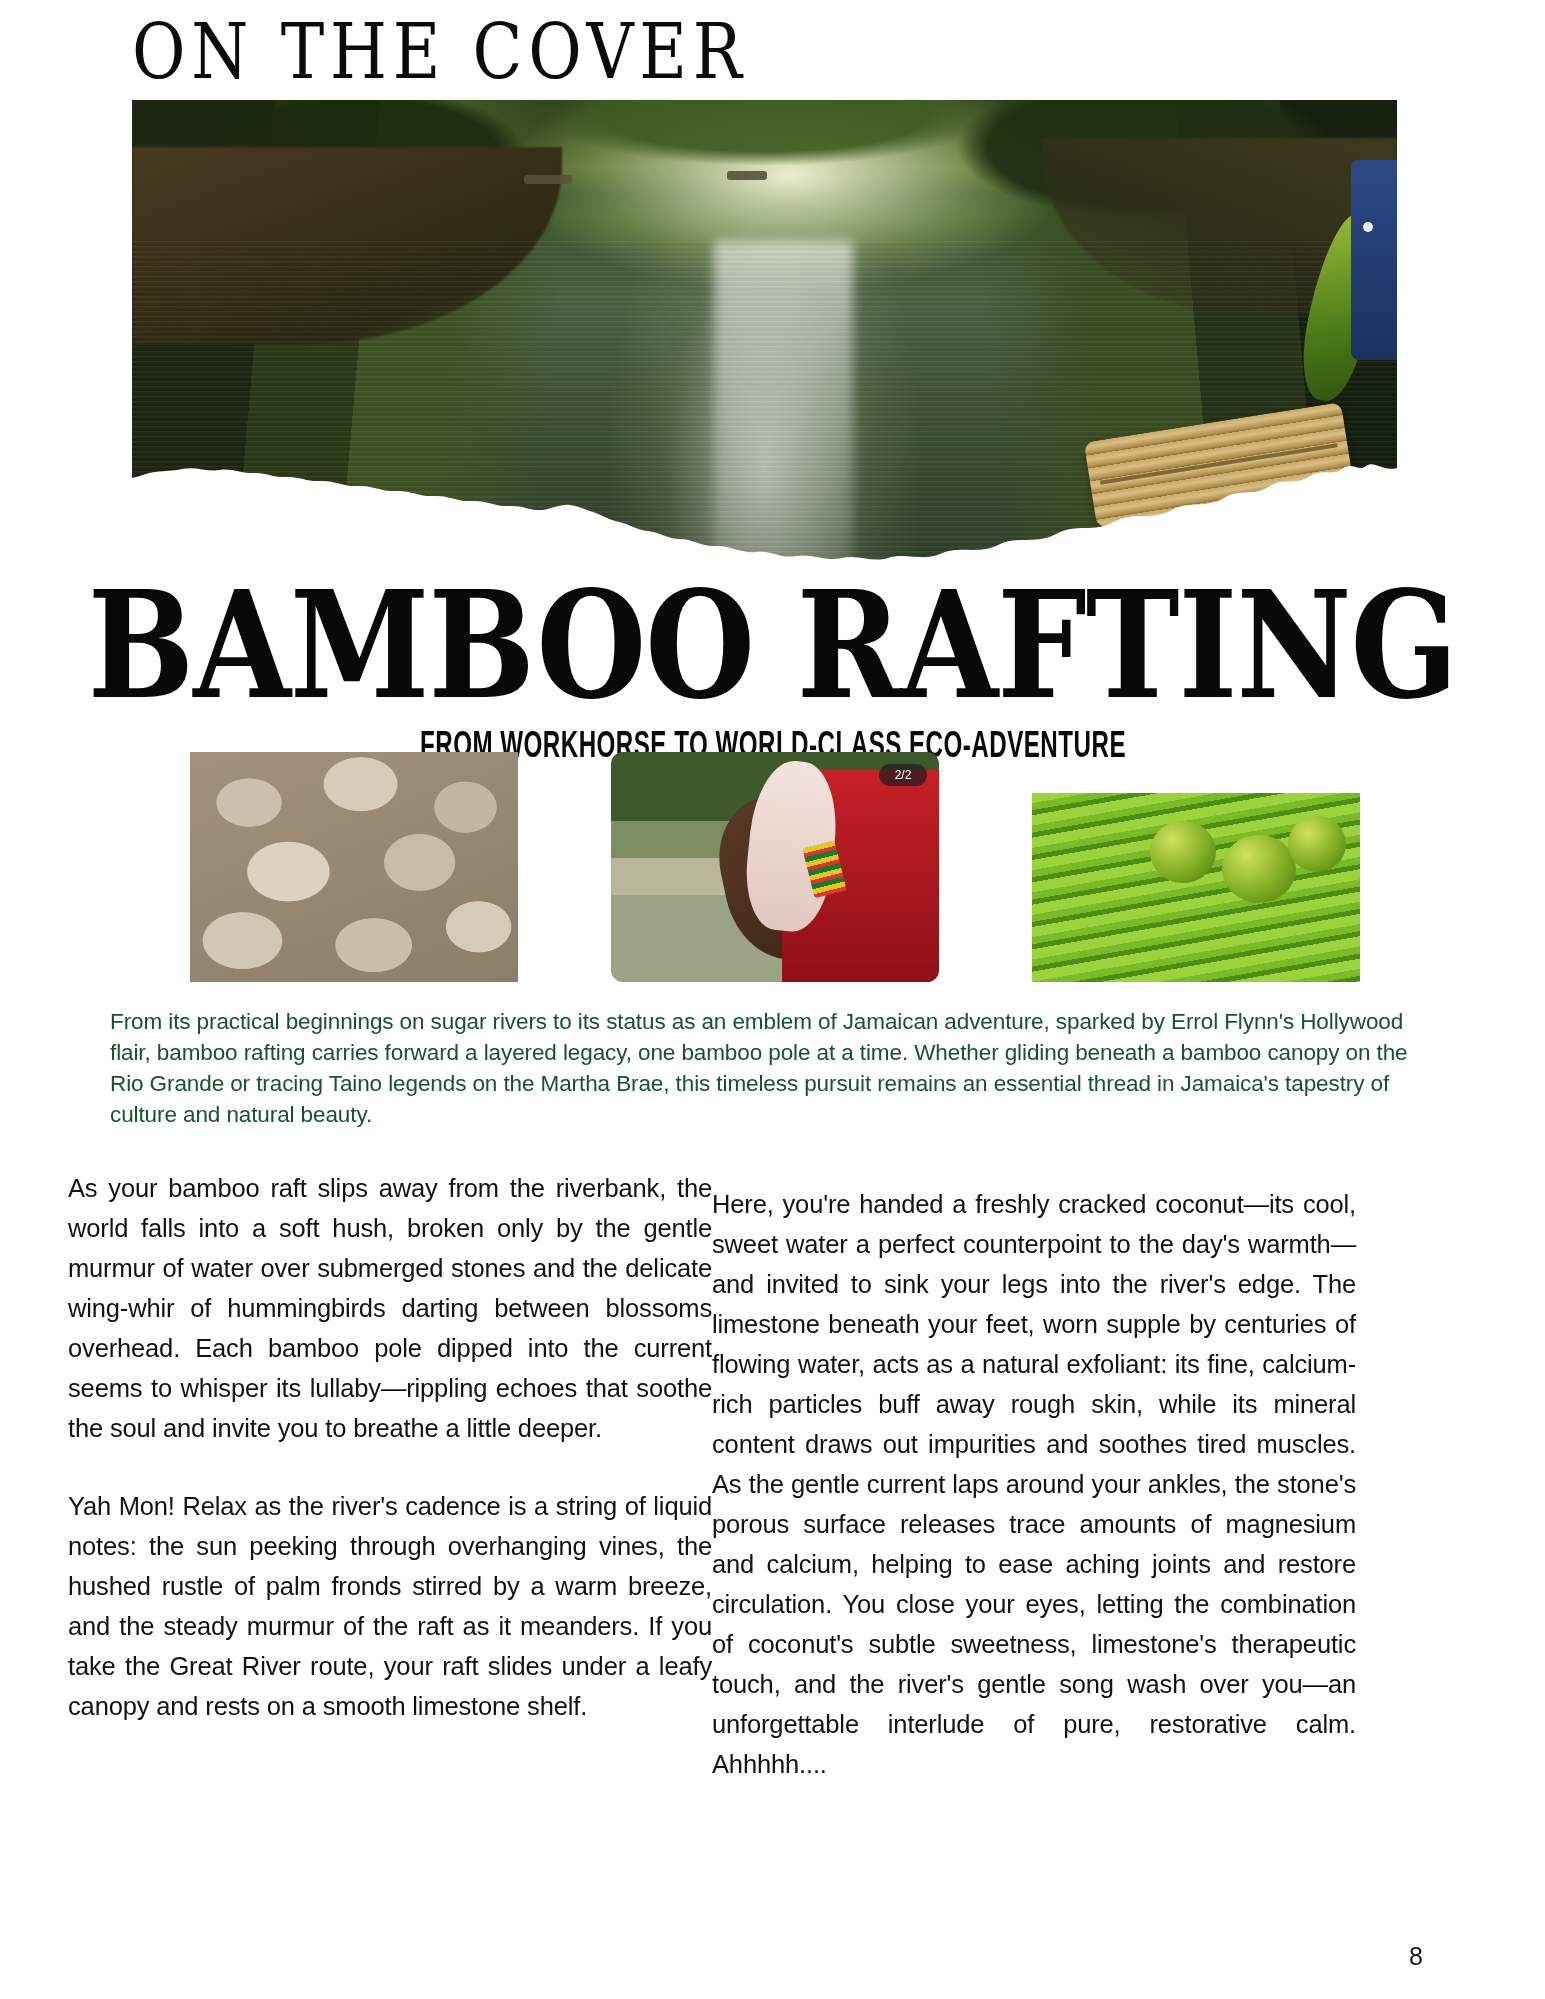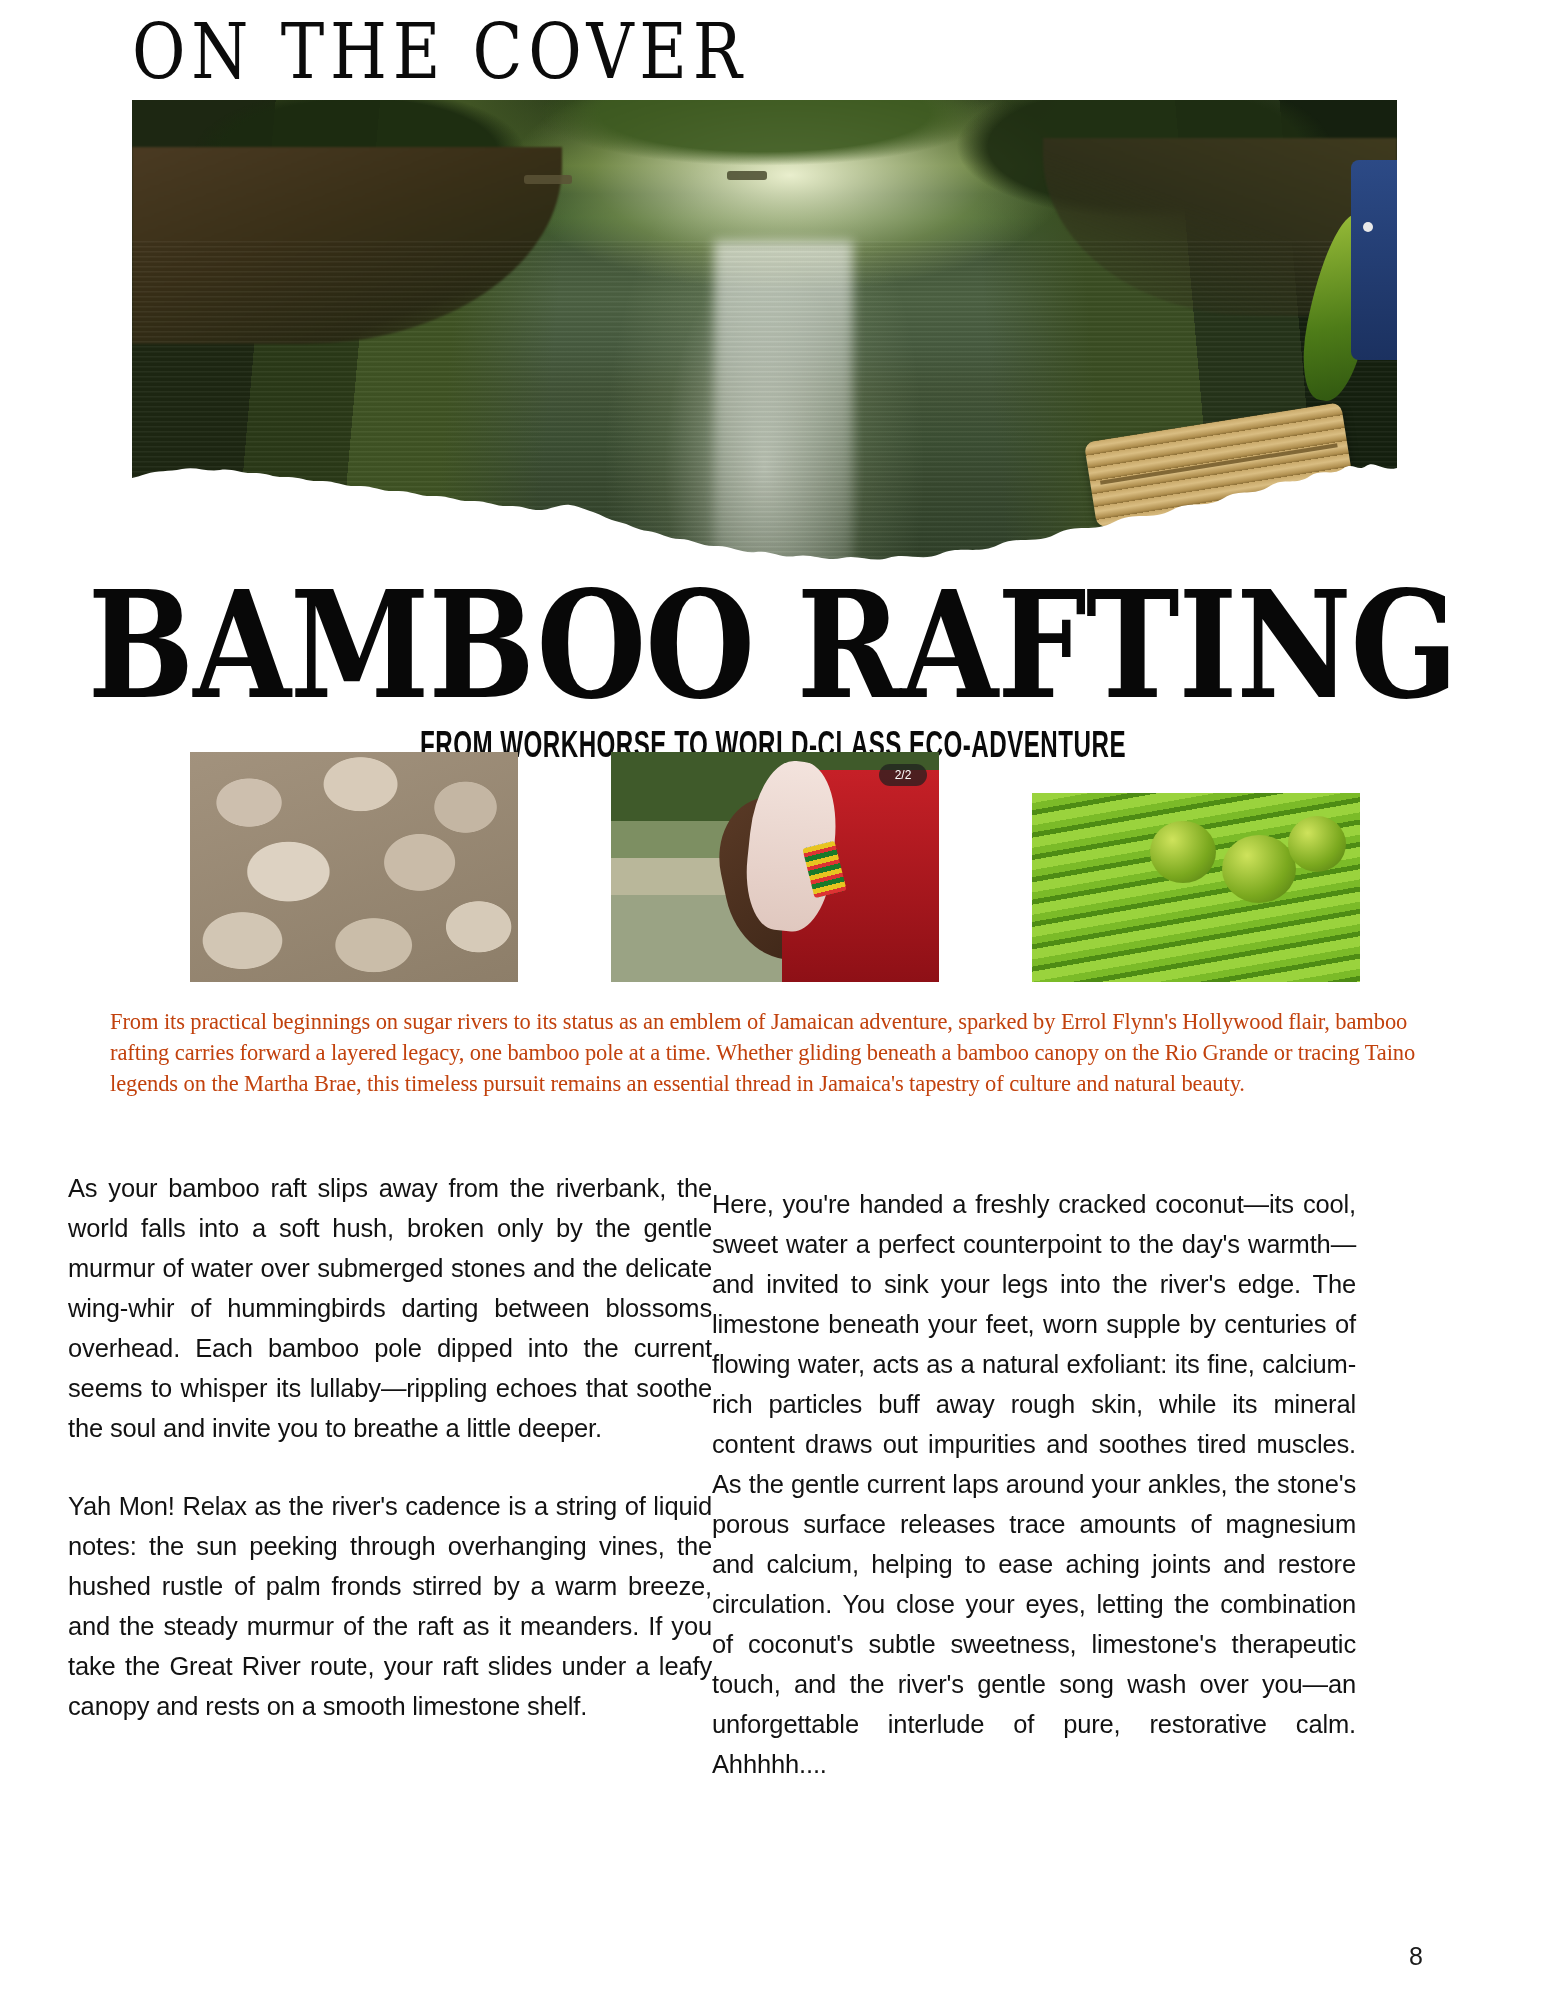--- a/index.html
+++ b/index.html
@@ -245,20 +245,21 @@
       radial-gradient(ellipse 58px 42px at 30% 52%, #ddd2c2 0 70%, rgba(0,0,0,0) 72%),
       radial-gradient(ellipse 50px 40px at 70% 48%, #c9bba8 0 70%, rgba(0,0,0,0) 72%),
       radial-gradient(ellipse 56px 40px at 16% 82%, #d2c6b4 0 70%, rgba(0,0,0,0) 72%),
       radial-gradient(ellipse 54px 38px at 56% 84%, #cabda9 0 70%, rgba(0,0,0,0) 72%),
       radial-gradient(ellipse 46px 36px at 88% 76%, #d6cab8 0 70%, rgba(0,0,0,0) 72%),
       linear-gradient(160deg, #a2927d, #8d7e69);
   }
   .thumb-hands {
     background:
       linear-gradient(180deg, #3f5a2a 0 30%, #7d8f62 30% 46%, #b9b79a 46% 62%, #9aa384 62% 100%);
+    border-radius: 12px;
   }
   .thumb-hands .red {
     position: absolute;
     left: 52%; top: 8%;
     width: 48%; height: 92%;
     background: linear-gradient(180deg, #c62027, #8e1016);
   }
   .thumb-hands .arm {
     position: absolute;
     left: 34%; top: 18%;
@@ -323,24 +324,24 @@
   .thumb-bamboo .coco.c1 { left: 36%; top: 30%; }
   .thumb-bamboo .coco.c2 { left: 58%; top: 36%; width: 74px; height: 68px; }
   .thumb-bamboo .coco.c3 { left: 78%; top: 28%; width: 58px; height: 56px; }
 
   
   .intro {
     position: absolute;
     left: 110px;
     top: 1006px;
     width: 1320px;
-    font-family: Liberation Serif, serif;
+    font-family: Liberation Sans, sans-serif;
     font-size: 22.5px;
     line-height: 31px;
-    color: #c2410c;
+    color: #14532d;
     letter-spacing: -.1px;
   }
   .intro p { margin: 0; }
 
   
   .cols {
     position: absolute;
     left: 68px;
     top: 1168px;
     width: 1400px;

